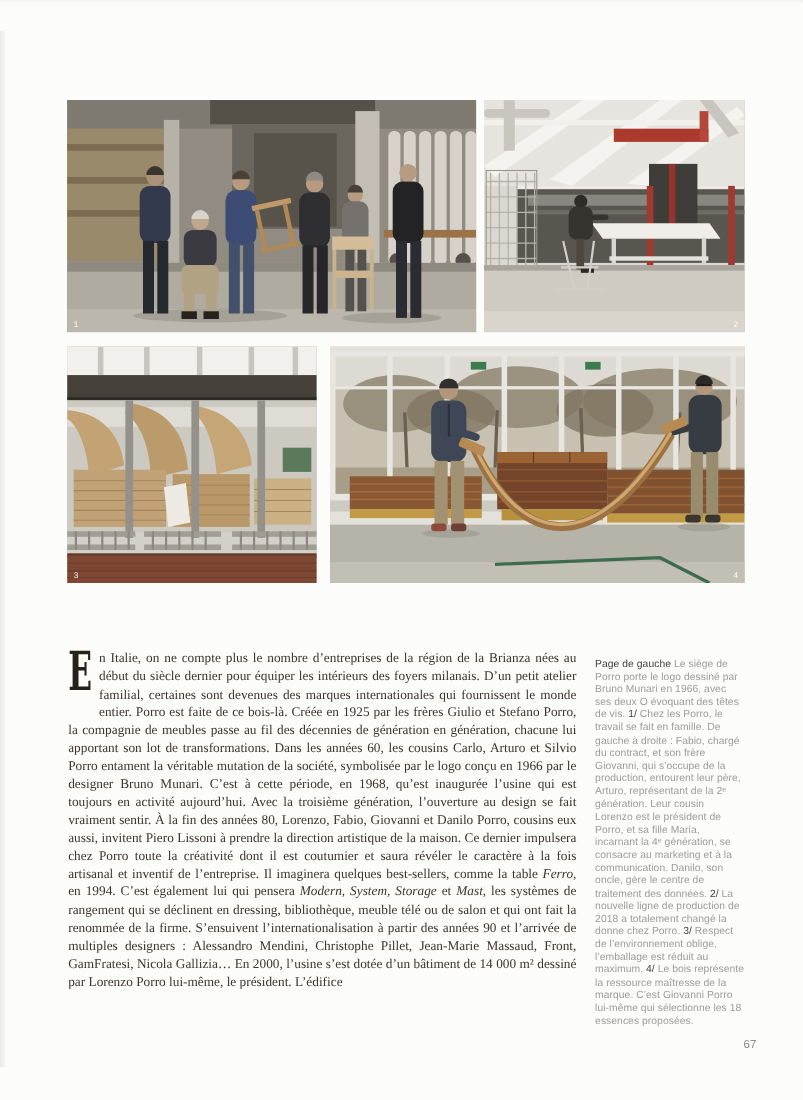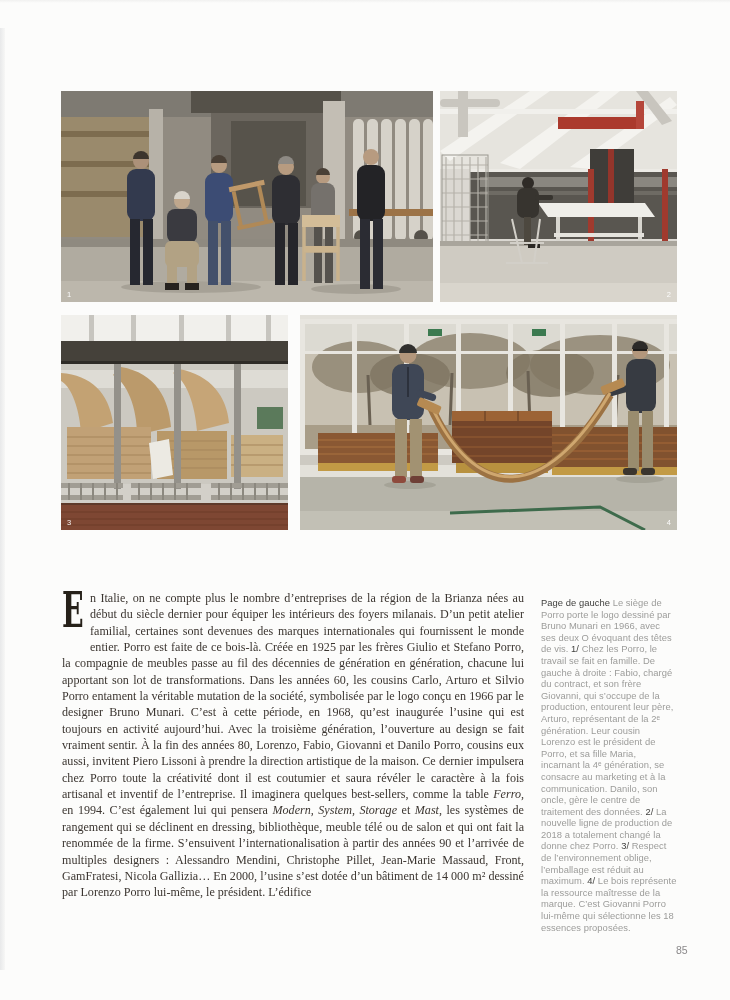--- a/index.html
+++ b/index.html
@@ -317,14 +317,14 @@
     </svg>
     <span class="ph-num num-br">4</span>
   </figure>
 
   <p class="bodytext"><span class="dropbox">
         <span class="dc">E</span>
       </span><span>n Italie, on ne compte plus le nombre d’entreprises de la région de la Brianza nées au début du siècle dernier pour équiper les intérieurs des foyers milanais. D’un petit atelier familial, certaines sont devenues des marques internationales qui fournissent le monde entier. Porro est faite de ce bois-là. Créée en 1925 par les frères Giulio et Stefano Porro, la compagnie de meubles passe au fil des décennies de génération en génération, chacune lui apportant son lot de transformations. Dans les années 60, les cousins Carlo, Arturo et Silvio Porro entament la véritable mutation de la société, symbolisée par le logo conçu en 1966 par le designer Bruno Munari. C’est à cette période, en 1968, qu’est inaugurée l’usine qui est toujours en activité aujourd’hui. Avec la troisième génération, l’ouverture au design se fait vraiment sentir. À la fin des années 80, Lorenzo, Fabio, Giovanni et Danilo Porro, cousins eux aussi, invitent Piero Lissoni à prendre la direction artistique de la maison. Ce dernier impulsera chez Porro toute la créativité dont il est coutumier et saura révéler le caractère à la fois artisanal et inventif de l’entreprise. Il imaginera quelques best-sellers, comme la table </span><span class="it">Ferro</span><span>, en 1994. C’est également lui qui pensera </span><span class="it">Modern, System, Storage</span><span> et </span><span class="it">Mast</span><span>, les systèmes de rangement qui se déclinent en dressing, bibliothèque, meuble télé ou de salon et qui ont fait la renommée de la firme. S’ensuivent l’internationalisation à partir des années 90 et l’arrivée de multiples designers : Alessandro Mendini, Christophe Pillet, Jean-Marie Massaud, Front, GamFratesi, Nicola Gallizia… En 2000, l’usine s’est dotée d’un bâtiment de 14 000 m² dessiné par Lorenzo Porro lui-même, le président. L’édifice</span></p>
 
   <aside class="captions"><span class="bd">Page de gauche</span><span> Le siège de Porro porte le logo dessiné par Bruno Munari en 1966, avec ses deux O évoquant des têtes de vis. </span><span class="bd">1/</span><span> Chez les Porro, le travail se fait en famille. De gauche à droite : Fabio, chargé du contract, et son frère Giovanni, qui s’occupe de la production, entourent leur père, Arturo, représentant de la 2ᵉ génération. Leur cousin Lorenzo est le président de Porro, et sa fille Maria, incarnant la 4ᵉ génération, se consacre au marketing et à la communication. Danilo, son oncle, gère le centre de traitement des données. </span><span class="bd">2/</span><span> La nouvelle ligne de production de 2018 a totalement changé la donne chez Porro. </span><span class="bd">3/</span><span> Respect de l’environnement oblige, l’emballage est réduit au maximum. </span><span class="bd">4/</span><span> Le bois représente la ressource maîtresse de la marque. C’est Giovanni Porro lui-même qui sélectionne les 18 essences proposées.</span></aside>
 
-  <div class="folio">85</div>
+  <div class="folio">67</div>
 </div>
 
 </body></html>

